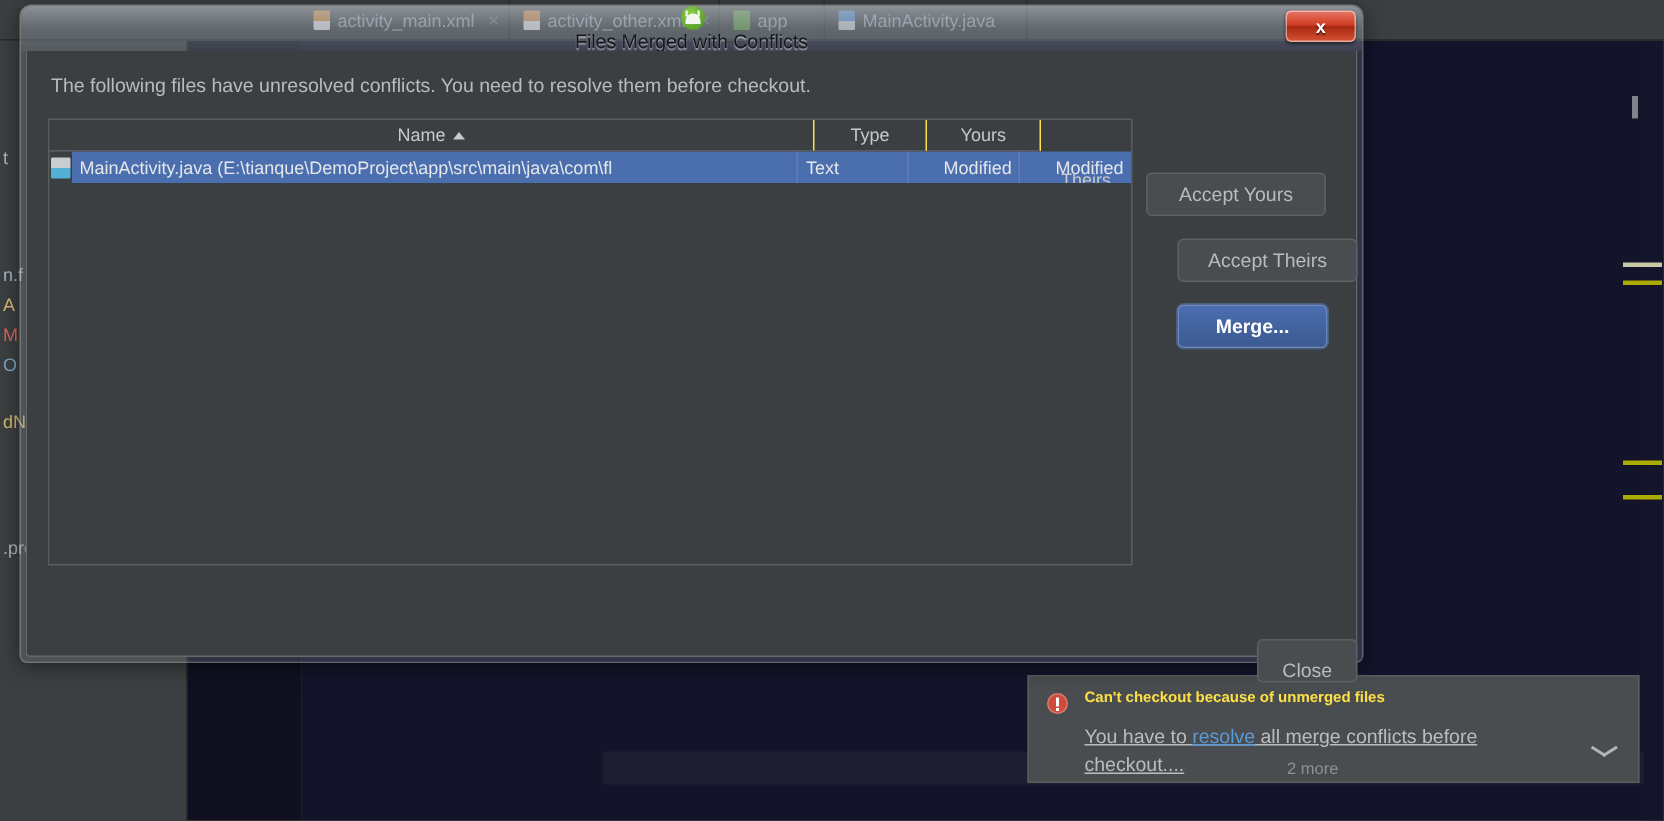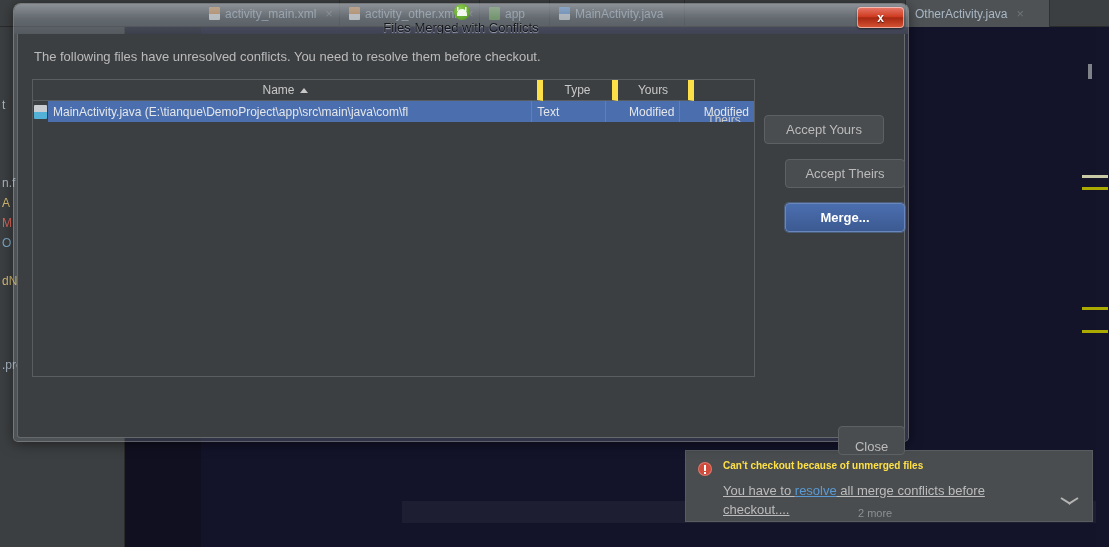--- a/index.html
+++ b/index.html
@@ -126,21 +126,21 @@
 
   
   .tbl-wrap {
     position: absolute; left: 14px; top: 45px; width: 723px; height: 298px;
     border: 1px solid #5a5d5f; background: #3c3f41;
   }
   .tbl-head { display: flex; height: 21px; background: #3c3f41; }
   .th {
     display: flex; align-items: center; justify-content: center;
     font-size: 12px; color: #c8c8c8;
-    border-right: 6px solid #fde047;
+    border-right: 1px solid #fde047;
     border-bottom: 1px solid #5a5d5f;
     height: 21px; position: relative;
   }
   .th:last-child { border-right: none; margin-top: 30px; }
   .sort-caret {
     margin-left: 5px; width: 0; height: 0;
     border-left: 4px solid transparent; border-right: 4px solid transparent;
     border-bottom: 5px solid #c8c8c8;
   }
   .tbl-row { display: flex; height: 21px; background: #4b6eaf; }
@@ -167,21 +167,21 @@
     color: #bbbbbb; background: #4a4d4f;
     border: 1px solid #5e6163;
   }
   .btn.primary {
     background: linear-gradient(180deg,#4b6eaf,#3c5a92);
     color: #ffffff; font-weight: bold; border: 1px solid #6986bd;
     box-shadow: 0 0 0 1px rgba(90,130,190,0.45);
   }
   #btn-accept-yours { left: 746px; top: 81px; width: 120px; }
   #btn-accept-theirs { left: 767px; top: 125px; width: 120px; }
-  #btn-merge { left: 767px; top: 169px; width: 120px; }
+  #btn-merge { left: 767px; top: 169px; width: 100px; }
   #btn-close { left: 820px; top: 392px; width: 67px; align-items: flex-end; }
 
   
   .notif {
     position: absolute; left: 685px; top: 450px; width: 408px; height: 72px;
     background: #4a4d4f; border: 1px solid #5a5d5f;
   }
   .notif-ico {
     position: absolute; left: 12px; top: 11px; width: 14px; height: 14px;
     border-radius: 50%; background: #cf4b3c;
@@ -262,24 +262,20 @@
         <span class="tab-close">×</span>
       </div>
       <div class="ide-tab" style="left:480px;width:70px">
         <span class="tab-ico ico-gradle"></span>
         <span style="opacity:.9">app</span>
       </div>
       <div class="ide-tab" style="left:550px;width:135px">
         <span class="tab-ico ico-java"></span>
         <span style="opacity:.9">MainActivity.java</span>
       </div>
-      <div class="ide-tab active" style="left:905px;width:145px;border-left:1px solid #2f3133">
-        <span>OtherActivity.java</span>
-        <span class="tab-close">×</span>
-      </div>
     </div>
   </div>
 
   <div class="notif">
     <span class="notif-ico"></span>
     <div class="notif-title">Can't checkout because of unmerged files</div>
     <div class="notif-body"><span>You have to </span><a class="notif-link" href="#">resolve</a><span> all merge conflicts before checkout....</span></div>
     <span class="chev"></span>
     <span class="notif-more">2 more</span>
   </div>

